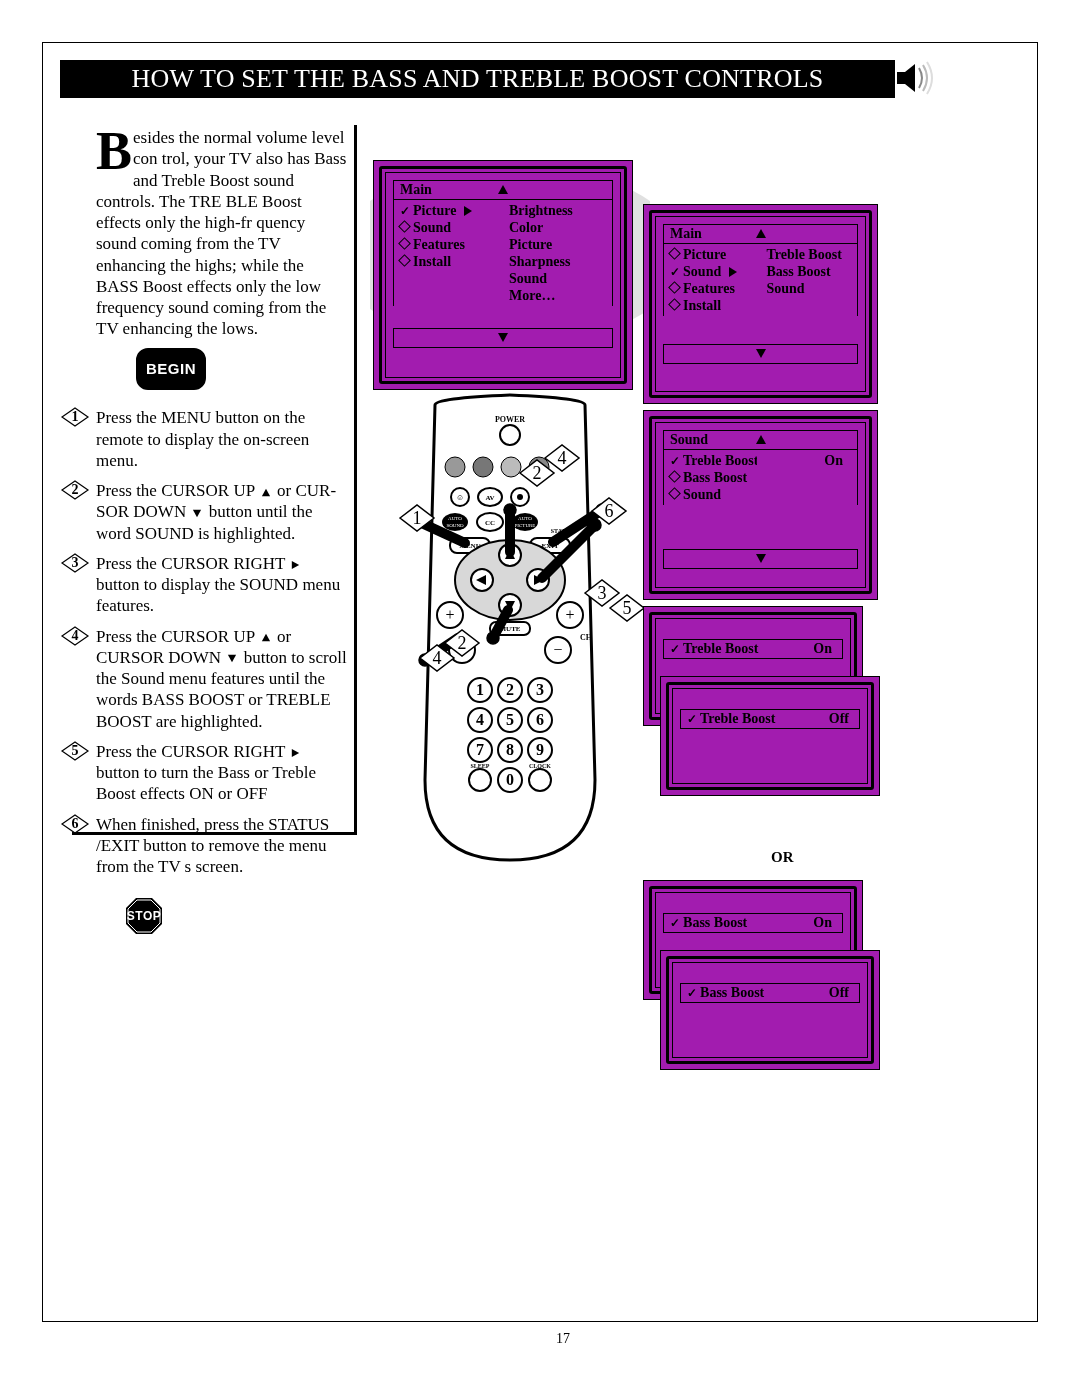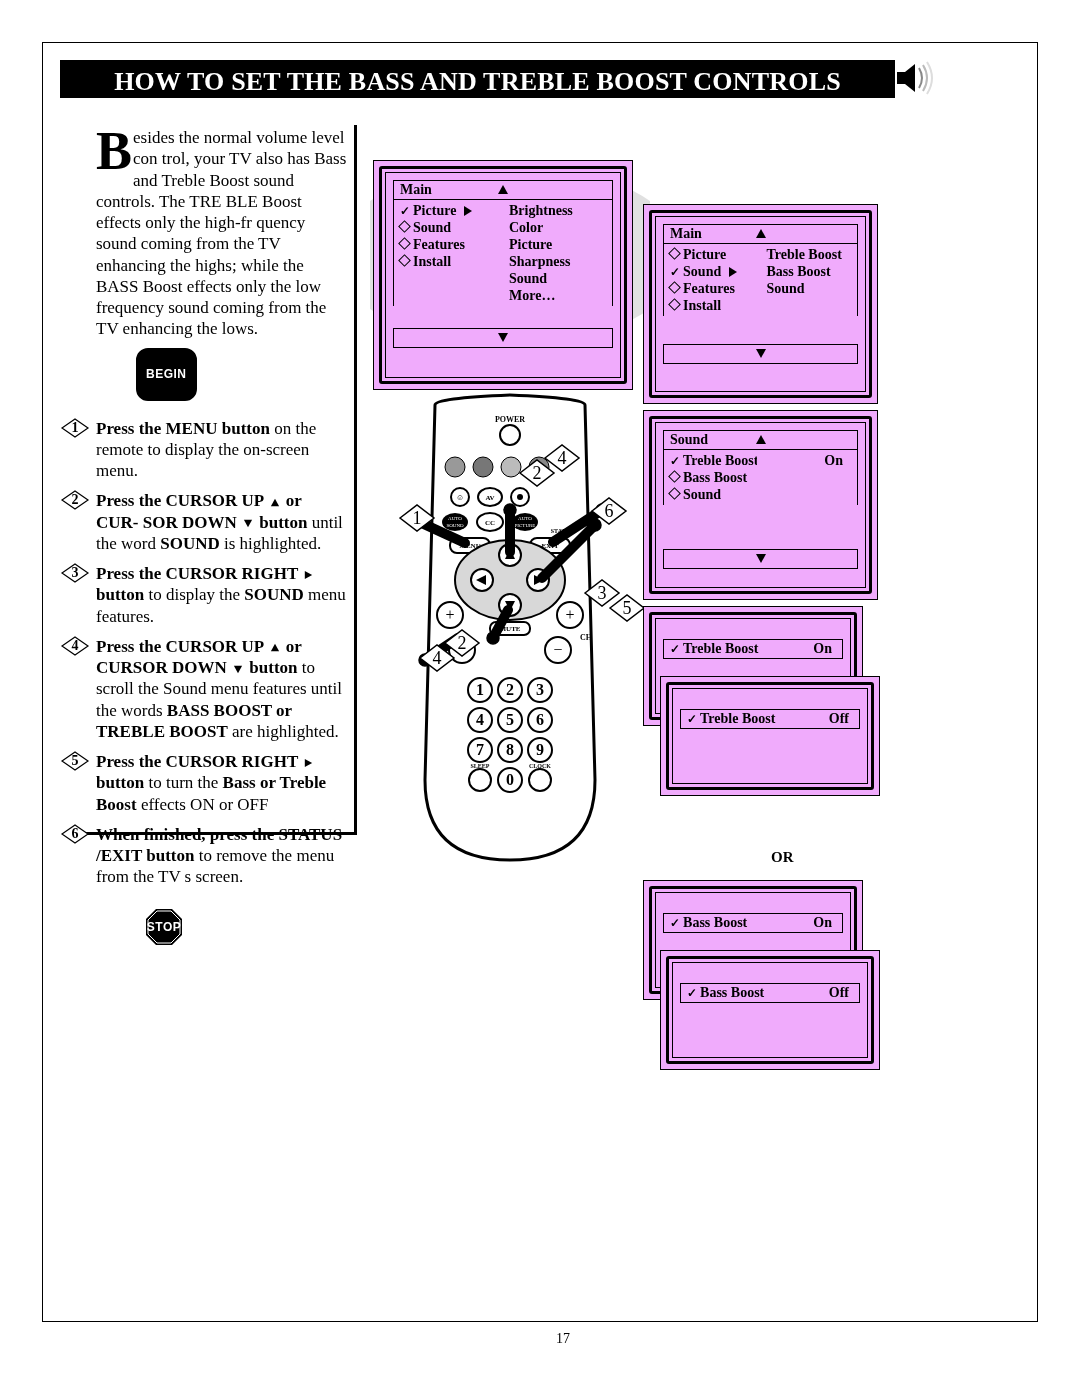--- a/index.html
+++ b/index.html
@@ -1,40 +1,40 @@
 <!DOCTYPE html>
 <html><head>
 <meta charset="utf-8">
 <style>
   html,body{margin:0;padding:0;background:#fff;}
   body{width:1080px;height:1397px;position:relative;font-family:"Times New Roman",Times,serif;font-size:17px;line-height:1.25;}
   .page-border{position:absolute;left:42px;top:42px;right:42px;bottom:75px;border:1px solid #000;}
   .page-num{position:absolute;left:0;right:0;bottom:50px;text-align:center;font-size:14px;padding-left:46px;}
   
-  .title-bar{position:absolute;left:60px;top:60px;right:185px;height:38px;background:#000;color:#fff;display:flex;align-items:flex-end;justify-content:center;font-variant:small-caps;font-size:26px;font-weight:bold;letter-spacing:.2px;}
+  .title-bar{position:absolute;left:60px;top:60px;right:185px;height:38px;background:#000;color:#fff;display:flex;align-items:center;justify-content:center;font-variant:small-caps;font-size:26px;font-weight:normal;letter-spacing:.2px;}
   .speaker-icon{position:absolute;right:145px;top:58px;}
   
   .intro{position:absolute;left:72px;top:125px;width:285px;height:710px;border-right:3px solid #000;border-bottom:3px solid #000;padding-right:6px;padding-left:24px;box-sizing:border-box;}
   .intro:after{content:"";position:absolute;left:3px;top:3px;right:-7px;bottom:-7px;border-right:3px solid #000;border-bottom:3px solid #000;z-index:-1;}
   .dropcap{float:left;font-size:54px;line-height:40px;font-weight:bold;margin-right:1px;margin-top:4px;}
-  .begin{display:inline-block;border:2px solid #000;border-radius:12px;background:#000;color:#fff;font-family:Arial,Helvetica,sans-serif;font-weight:bold;font-size:12px;padding:17px 8px;letter-spacing:.5px;margin:8px 0 8px 40px;}
+  .begin{display:inline-block;border:2px solid #000;border-radius:12px;background:#000;color:#fff;font-family:Arial,Helvetica,sans-serif;font-weight:bold;font-size:15px;padding:10px 8px;letter-spacing:.5px;margin:8px 0 8px 40px;}
   .step{margin:9px 0 9px -18px;position:relative;padding-left:18px;}
-  .step b{font-weight:bold;text-align:right;}
+  .step b{font-weight:normal;text-align:right;}
   .diamond{position:absolute;left:-18px;top:-1px;width:30px;height:22px;}
   .diamond svg{width:30px;height:22px;display:block;}
   .diamond-num{position:absolute;left:0;top:0;width:30px;text-align:center;font-weight:bold;font-size:14px;line-height:22px;font-family:"Times New Roman",serif;}
   .tri{display:inline-block;width:0;height:0;vertical-align:middle;margin:0 2px;}
   .tri.up{border-left:5px solid transparent;border-right:5px solid transparent;border-bottom:9px solid #000;}
   .tri.down{border-left:5px solid transparent;border-right:5px solid transparent;border-top:9px solid #000;}
   .tri.right{border-top:5px solid transparent;border-bottom:5px solid transparent;border-left:9px solid #000;}
-  .stop{display:inline-block;width:40px;height:40px;margin:10px 0 0 48px;position:relative;text-decoration:underline;}
+  .stop{display:inline-block;width:40px;height:40px;margin:10px 0 0 28px;position:relative;text-decoration:underline;}
   .stop svg{width:40px;height:40px;}
   .stop span{position:absolute;left:0;top:0;width:40px;line-height:40px;text-align:center;color:#fff;font-weight:bold;font-family:Arial,Helvetica,sans-serif;font-size:12px;letter-spacing:.5px;}
   
-  .screen{position:absolute;background:#f0abfc;border:1px solid #000;padding:6px;box-sizing:border-box;}
+  .screen{position:absolute;background:#a21caf;border:1px solid #000;padding:6px;box-sizing:border-box;}
   .screen:before{content:"";position:absolute;left:5px;top:5px;right:5px;bottom:5px;border:3px solid #000;border-radius:3px;pointer-events:none;}
   .screen:after{content:"";position:absolute;left:11px;top:11px;right:11px;bottom:11px;border:1px solid #000;pointer-events:none;}
   .screen-inner{position:relative;z-index:2;margin:13px;font-family:"Times New Roman",serif;font-size:14px;font-weight:bold;}
   .menu-hdr{display:flex;border:1px solid #000;height:18px;}
   .menu-hdr .cell,.menu-row .cell{flex:1;padding:0 6px;line-height:18px;white-space:nowrap;overflow:hidden;}
   .menu-hdr .arrow,.menu-ftr .arrow{width:0;height:0;margin:4px auto;}
   .menu-hdr .arrow{border-left:5px solid transparent;border-right:5px solid transparent;border-bottom:9px solid #000;}
   .menu-ftr{border:1px solid #000;height:18px;display:flex;justify-content:center;}
   .menu-ftr .arrow{border-left:5px solid transparent;border-right:5px solid transparent;border-top:9px solid #000;}
   .menu-body{border:1px solid #000;border-top:none;padding:2px 0;}

